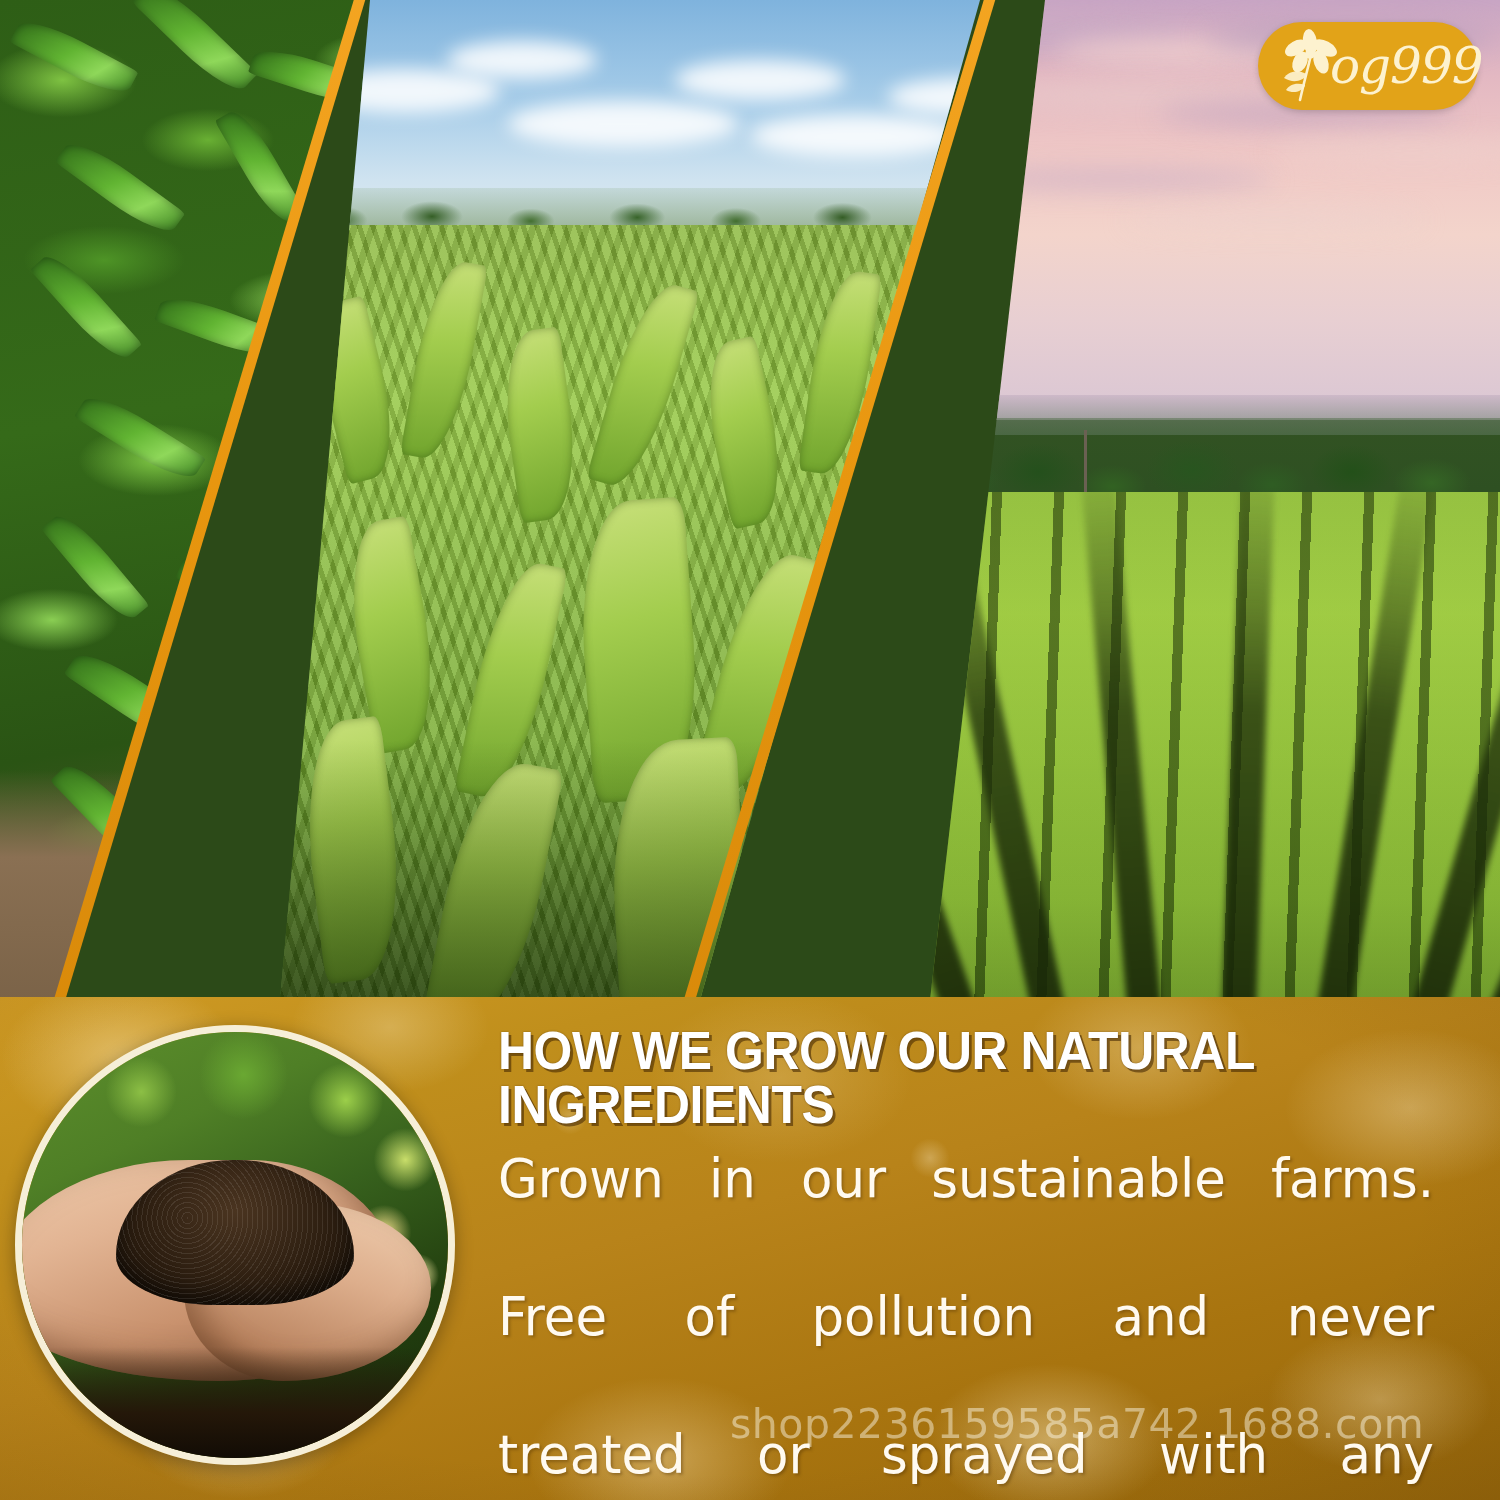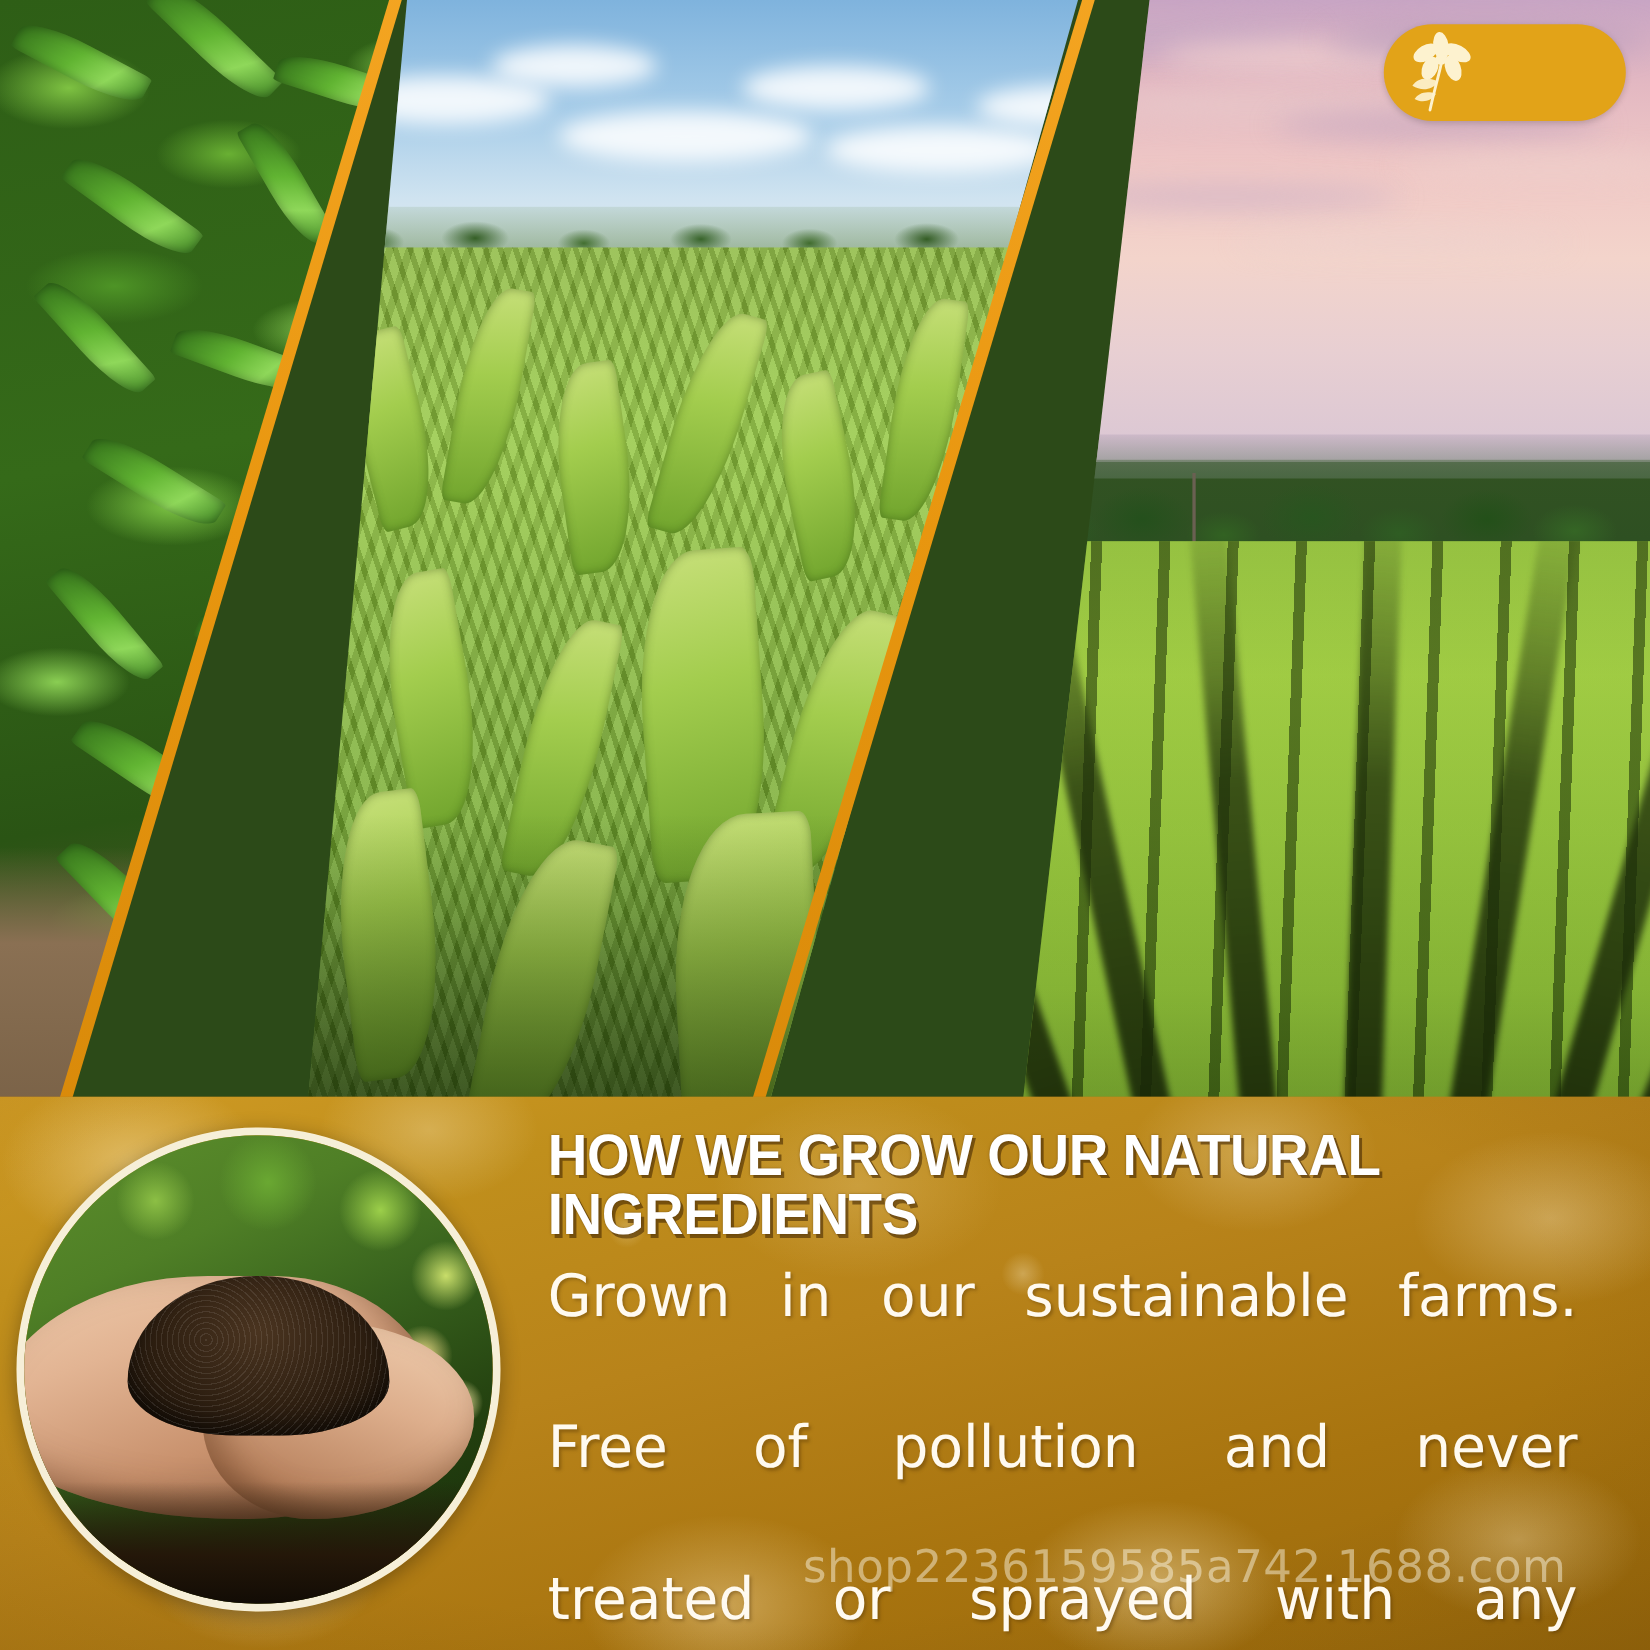--- a/index.html
+++ b/index.html
@@ -357,15 +357,16 @@
         <ellipse cx="53" cy="20" rx="13" ry="7" transform="rotate(28 53 20)"></ellipse>
         <ellipse cx="24" cy="20" rx="12" ry="7" transform="rotate(-30 24 20)"></ellipse>
         <ellipse cx="49" cy="34" rx="12" ry="7" transform="rotate(70 49 34)"></ellipse>
         <ellipse cx="28" cy="34" rx="11" ry="7" transform="rotate(-66 28 34)"></ellipse>
         <circle cx="38" cy="26" r="5"></circle>
       </g>
       <path d="M38 31 C35 44, 32 54, 28 72" stroke="#fdf2cf" stroke-width="2.6" fill="none" stroke-linecap="round"></path>
       <path d="M35 46 C24 41, 16 44, 12 50 C20 55, 30 54, 35 47 Z" fill="#fdf2cf" opacity=".92"></path>
       <path d="M33 57 C24 54, 17 57, 14 62 C21 66, 29 64, 33 58 Z" fill="#fdf2cf" opacity=".92"></path>
     </svg>
+    <div class="logo-text">og999</div>
   </div>
 
 </div>
 
 </body></html>

